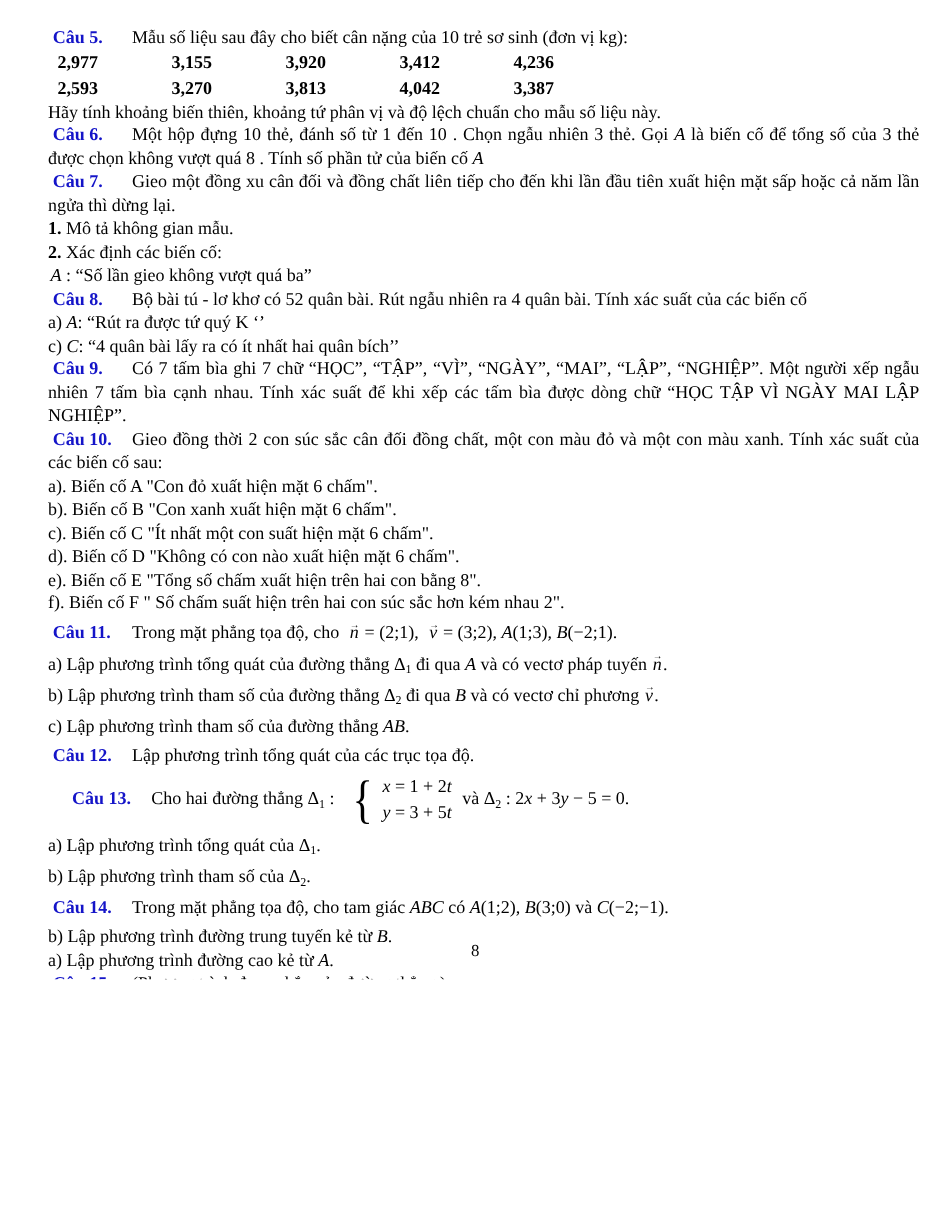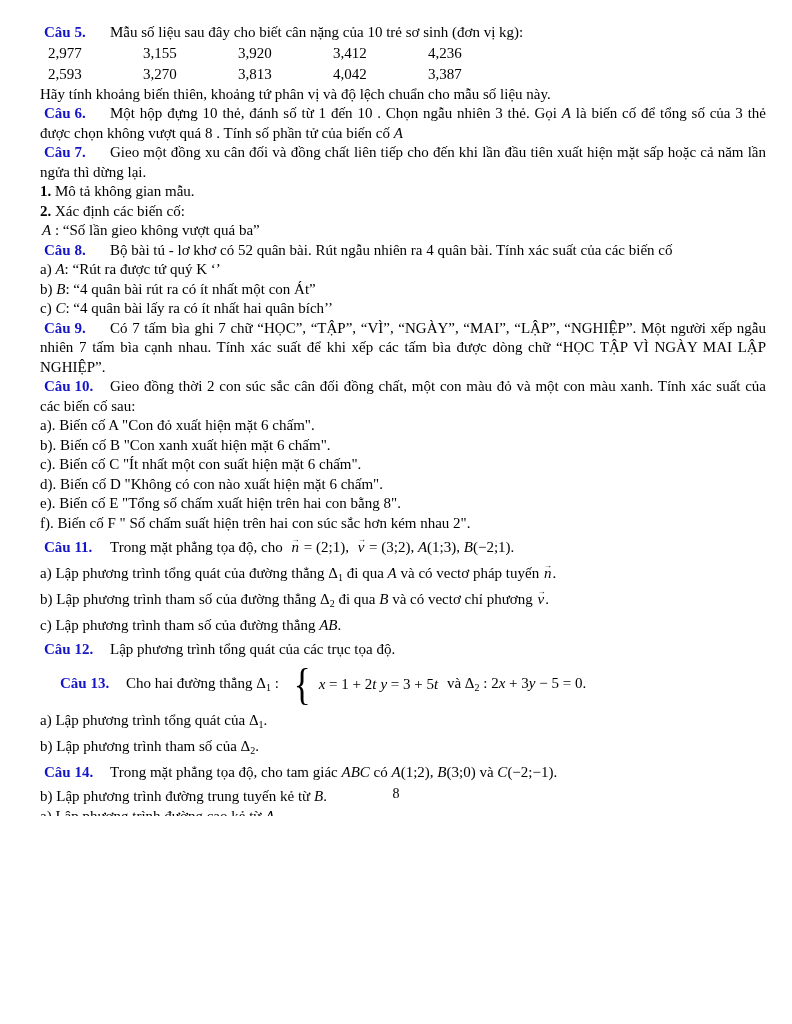--- a/index.html
+++ b/index.html
@@ -15,39 +15,39 @@
   .line { line-height: 19.5px; text-align: justify; }
   .line.h { text-indent: 4px; }
   .qlabel {
     color: var(--accent);
     font-weight: bold;
     display: inline-block;
     min-width: 66px;
     text-indent: 0;
   }
   .row { padding-left: 8px; line-height: 21px; }
-  .row .cell { display: inline-block; width: 95px; }
+  .row .cell { display: inline-block; width: 95px; font-weight: bold; }
   .ind2 { padding-left: 2px; }
   .mline { line-height: 23px; margin: 3px 0; }
   .sysline { margin: 5px 16px; font-family: Liberation Serif, serif; }
   .fracline { margin-top: 10px; line-height: normal; }
   i { font-style: italic; }
   b { font-weight: bold; }
   sub { font-size: 10px; vertical-align: -3px; line-height: 0; }
   
   .vec { font-style: italic; position: relative; display: inline-block; padding: 0 1px; }
   .vec::before {
     content: "\2192";
     position: absolute; top: -8px; left: 1px;
     font-size: 8px; font-style: normal; letter-spacing: 0;
   }
   
   .sys { display: inline-flex; align-items: center; vertical-align: middle; margin: 0 5px; }
   .brace { font-size: 44px; font-weight: 400; line-height: 0.9; margin-right: 2px; transform: scaleX(0.8); }
-  .eqs { display: inline-flex; flex-direction: row; }
+  .eqs { display: inline-flex; flex-direction: column; }
   .eq { display: block; line-height: 22px; text-align: left; }
   
   .frac { display: inline-block; text-align: center; vertical-align: middle; margin: 0 2px; }
   .fr-num { display: block; padding: 0 4px 1px; border-bottom: 1.3px solid #000; line-height: 17px; }
   .fr-den { display: block; padding-top: 1px; line-height: 17px; }
   .page-number {
     position: absolute; bottom: 14px; left: 0; right: 0;
     text-align: center; font-size: 14px; color: #000;
   }
 </style>
@@ -60,21 +60,20 @@
       <div class="line row"><span class="cell">2,977</span><span class="cell">3,155</span><span class="cell">3,920</span><span class="cell">3,412</span><span class="cell">4,236</span></div>
       <div class="line row"><span class="cell">2,593</span><span class="cell">3,270</span><span class="cell">3,813</span><span class="cell">4,042</span><span class="cell">3,387</span></div>
       <div class="line"><span class="ltext">Hãy tính khoảng biến thiên, khoảng tứ phân vị và độ lệch chuẩn cho mẫu số liệu này.</span></div>
       <div class="line h"><span class="qlabel">Câu 6.</span><span class="ltext">Một hộp đựng 10 thẻ, đánh số từ 1 đến 10 . Chọn ngẫu nhiên 3 thẻ. Gọi <i>A</i> là biến cố để tổng số của 3 thẻ được chọn không vượt quá 8 . Tính số phần tử của biến cố <i>A</i></span></div>
       <div class="line h"><span class="qlabel">Câu 7.</span><span class="ltext">Gieo một đồng xu cân đối và đồng chất liên tiếp cho đến khi lần đầu tiên xuất hiện mặt sấp hoặc cả năm lần ngửa thì dừng lại.</span></div>
       <div class="line"><span class="ltext"><b>1.</b> Mô tả không gian mẫu.</span></div>
       <div class="line"><span class="ltext"><b>2.</b> Xác định các biến cố:</span></div>
       <div class="line ind2"><span class="ltext"><i>A</i> : “Số lần gieo không vượt quá ba”</span></div>
       <div class="line h"><span class="qlabel">Câu 8.</span><span class="ltext">Bộ bài tú - lơ khơ có 52 quân bài. Rút ngẫu nhiên ra 4 quân bài. Tính xác suất của các biến cố</span></div>
       <div class="line"><span class="ltext">a) <i>A</i>: “Rút ra được tứ quý K ‘’</span></div>
-      <div class="line"><span class="ltext">b) <i>B</i>: “4 quân bài rút ra có ít nhất một con Át”</span></div>
       <div class="line"><span class="ltext">c) <i>C</i>: “4 quân bài lấy ra có ít nhất hai quân bích’’</span></div>
       <div class="line h"><span class="qlabel">Câu 9.</span><span class="ltext">Có 7 tấm bìa ghi 7 chữ “HỌC”, “TẬP”, “VÌ”, “NGÀY”, “MAI”, “LẬP”, “NGHIỆP”. Một người xếp ngẫu nhiên 7 tấm bìa cạnh nhau. Tính xác suất để khi xếp các tấm bìa được dòng chữ “HỌC TẬP VÌ NGÀY MAI LẬP NGHIỆP”.</span></div>
       <div class="line h"><span class="qlabel">Câu 10.</span><span class="ltext">Gieo đồng thời 2 con súc sắc cân đối đồng chất, một con màu đỏ và một con màu xanh. Tính xác suất của các biến cố sau:</span></div>
       <div class="line"><span class="ltext">a). Biến cố A "Con đỏ xuất hiện mặt 6 chấm".</span></div>
       <div class="line"><span class="ltext">b). Biến cố B "Con xanh xuất hiện mặt 6 chấm".</span></div>
       <div class="line"><span class="ltext">c). Biến cố C "Ít nhất một con suất hiện mặt 6 chấm".</span></div>
       <div class="line"><span class="ltext">d). Biến cố D "Không có con nào xuất hiện mặt 6 chấm".</span></div>
       <div class="line"><span class="ltext">e). Biến cố E "Tổng số chấm xuất hiện trên hai con bằng 8".</span></div>
       <div class="line"><span class="ltext">f). Biến cố F " Số chấm suất hiện trên hai con súc sắc hơn kém nhau 2".</span></div>
       <div class="line h mline"><span class="qlabel">Câu 11.</span><span class="ltext">Trong mặt phẳng tọa độ, cho <span class="vec">n</span> = (2;1), <span class="vec">v</span> = (3;2), <i>A</i>(1;3), <i>B</i>(−2;1).</span></div>

